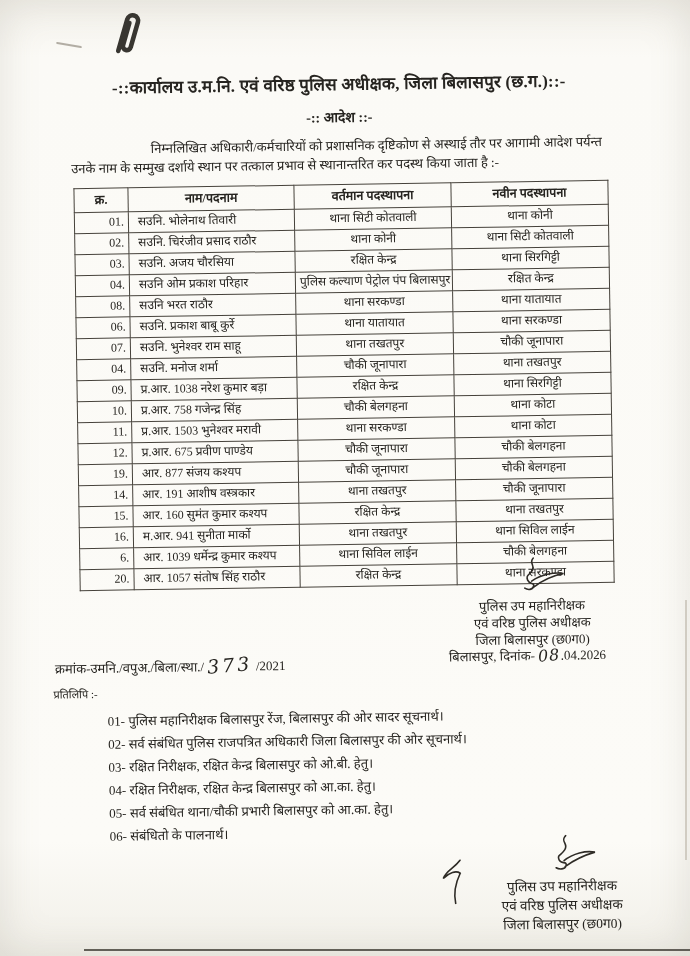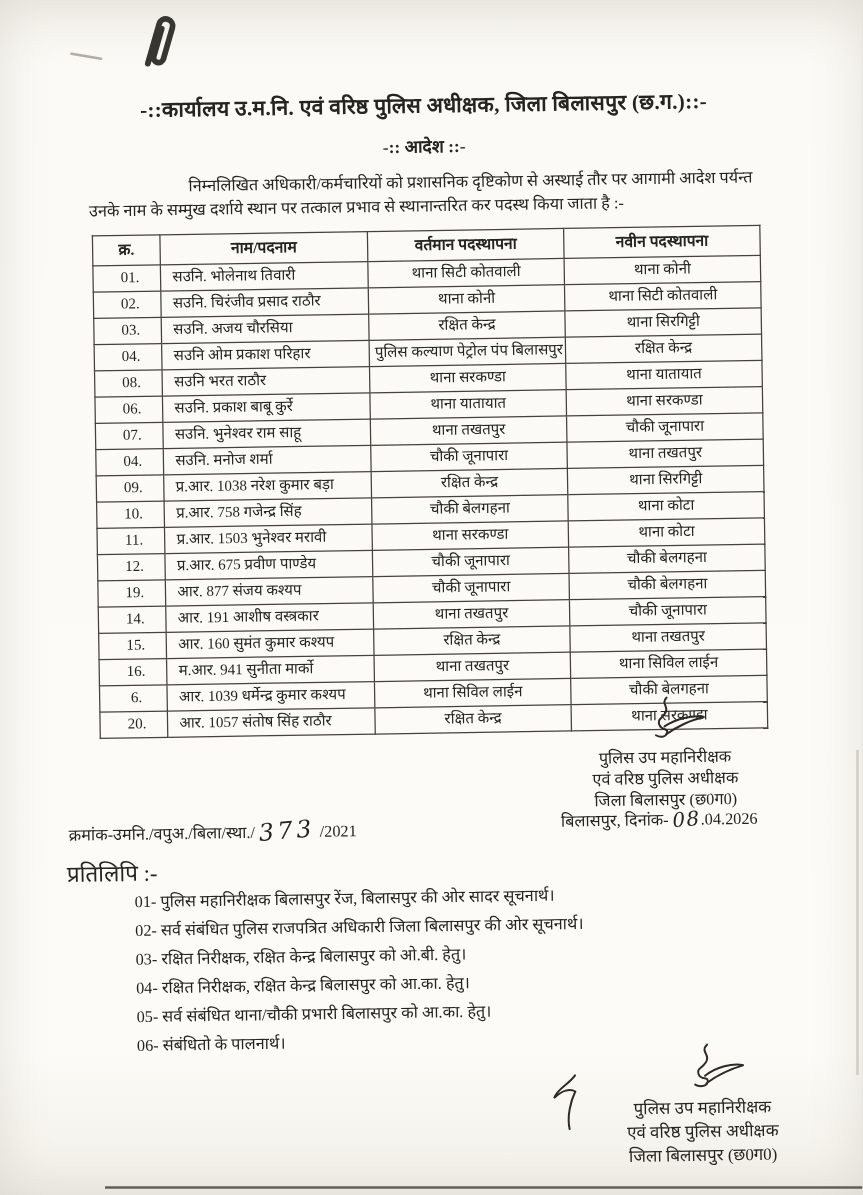--- a/index.html
+++ b/index.html
@@ -31,38 +31,38 @@
 
   table.transfer-table {
     position:absolute; top:184px; left:78px; width:534px;
     border-collapse:collapse; font-size:12px; table-layout:fixed;
   }
   .transfer-table th, .transfer-table td {
     border:1.2px solid #46423b; padding:1px 4px; height:18px; line-height:1.1;
     overflow:hidden; white-space:nowrap;
   }
   .transfer-table th { font-weight:700; text-align:center; height:21px; font-size:12.5px; }
-  td.serial { text-align:center; padding-left:9px; }
+  td.serial { text-align:right; padding-left:9px; }
   td.name   { text-align:left; padding-left:9px; }
   td.center { text-align:center; }
 
   .sig-block { text-align:center; font-size:13px; line-height:17px; }
   .sig-top    { position:absolute; top:560px; left:420px; width:220px; }
   .sig-bottom { position:absolute; top:838px; left:448px; width:215px; font-size:13.5px; line-height:19px; }
   .sig-block svg { display:block; margin:0 auto 2px auto; }
 
   .date-line { position:absolute; top:648px; left:446px; font-size:13px; white-space:nowrap; }
   .ref-line  { position:absolute; top:651px; left:52px;  font-size:13px; white-space:nowrap; }
   .handwritten {
     display:inline-block; font-style:italic; font-size:19px; letter-spacing:3px;
     transform:rotate(-4deg) translateY(1px); font-family:"DejaVu Serif",serif;
   }
   .handwritten.day { font-size:16px; letter-spacing:1px; }
 
-  .copies-heading { position:absolute; top:682px; left:50px; font-size:18px; }
+  .copies-heading { position:absolute; top:682px; left:50px; font-size:11px; }
   .copies-list { position:absolute; top:706px; left:104px; font-size:13px; }
   .copies-list .copy-item { display:block; line-height:23px; white-space:nowrap; }
 
   .paperclip { position:absolute; top:8px; left:110px; }
   .pen-mark {
     position:absolute; top:44px; left:56px; width:26px; height:2px;
     background:#9a948a; transform:rotate(10deg); border-radius:2px; opacity:.75;
   }
   .initial-mark { position:absolute; top:856px; left:432px; }
   .bottom-edge {

